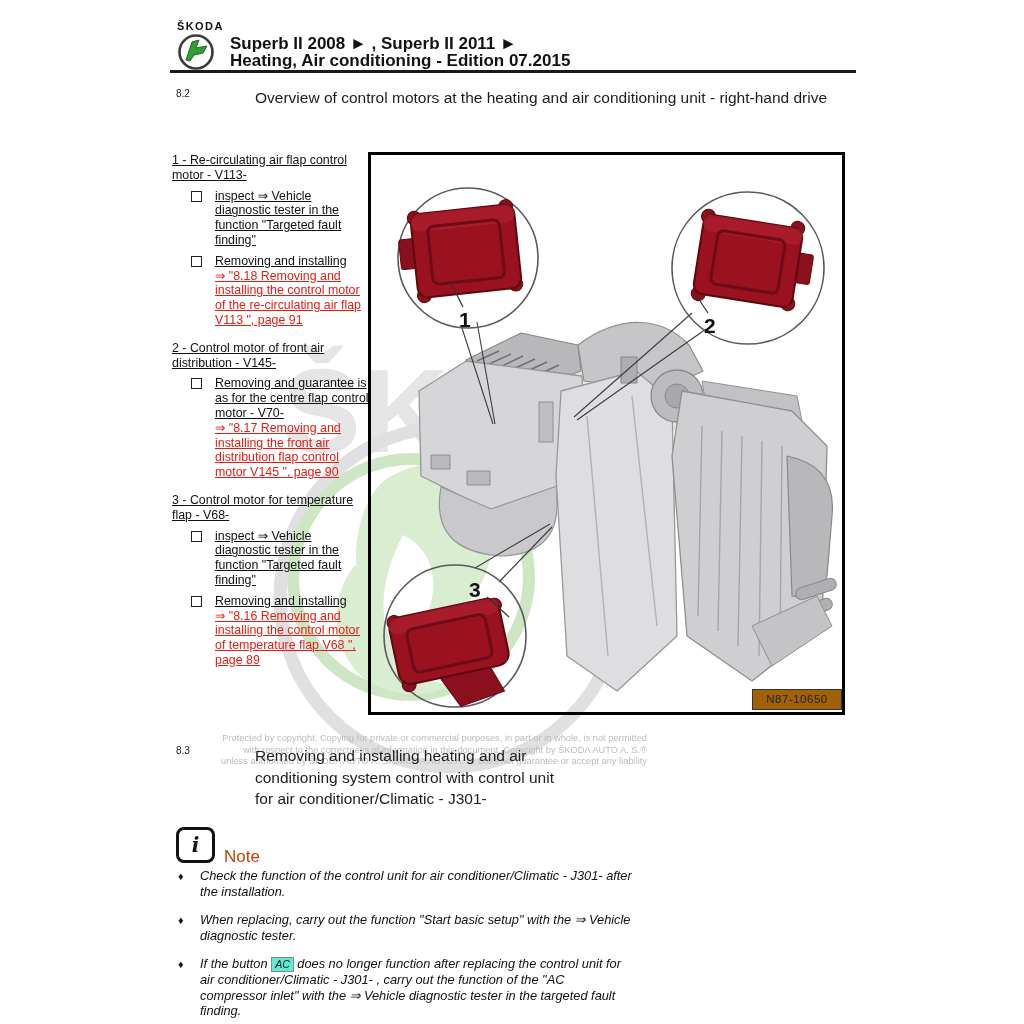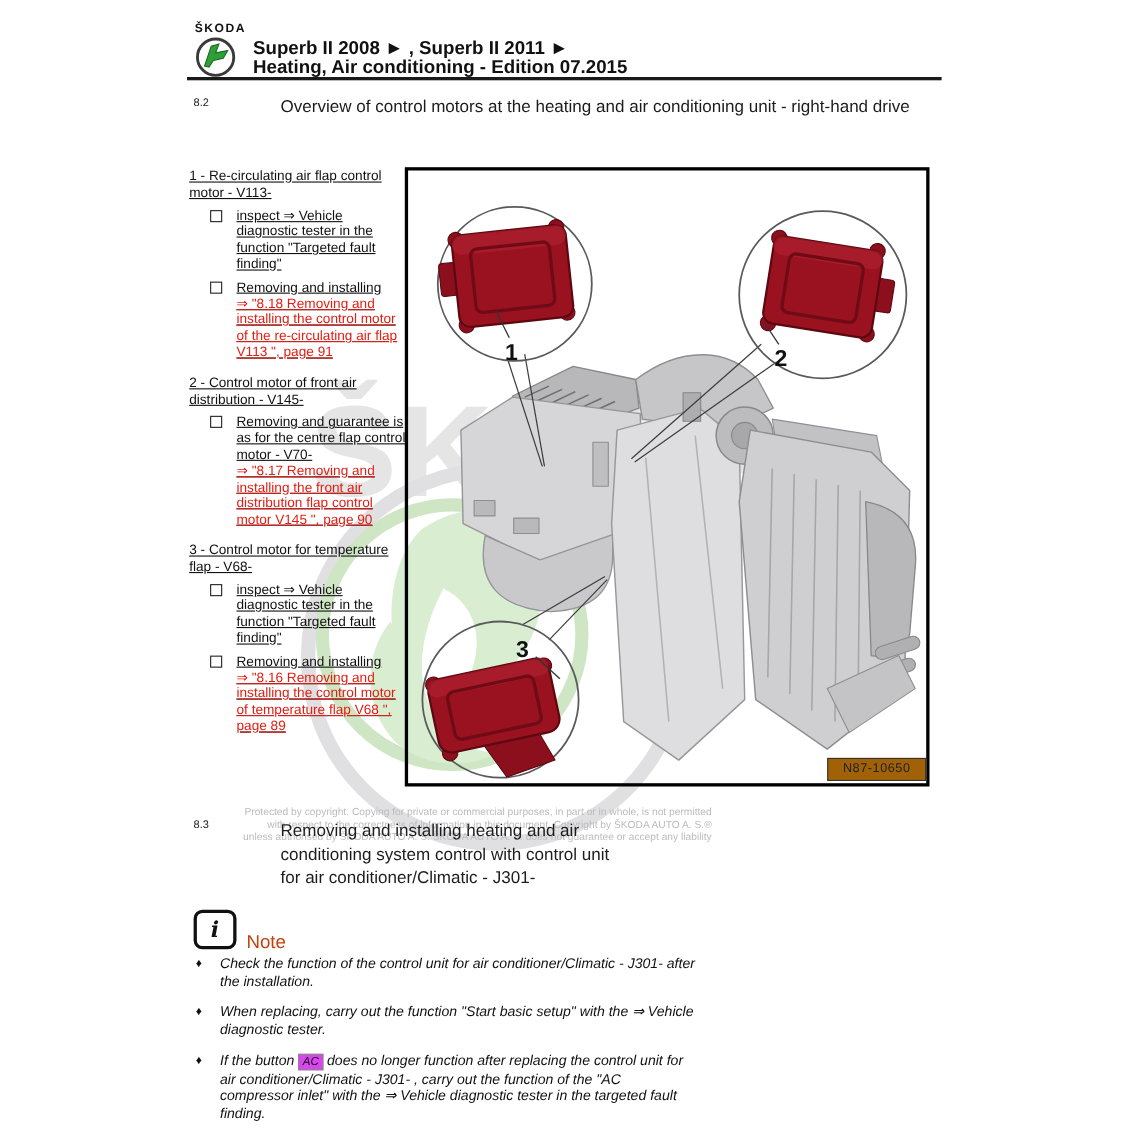--- a/index.html
+++ b/index.html
@@ -49,21 +49,21 @@
   .noteicon{left:176px;top:827px;width:33px;height:30px;border:3px solid #111;border-radius:8px;
             display:flex;align-items:center;justify-content:center;z-index:2;
             font-family:"DejaVu Serif",serif;font-weight:bold;font-style:italic;font-size:20px;color:#111;}
   .notelabel{left:224px;top:835px;font-size:17px;color:#c2410c;z-index:2;margin-top:12px;}
 
   
   .nbullets{left:178px;top:868px;width:455px;font-size:12.8px;font-style:italic;
             line-height:15.6px;color:#111;z-index:2;}
   .nb{display:flex;margin-bottom:13px;}
   .diam{flex:0 0 12px;margin-right:10px;font-size:11px;font-style:normal;margin-top:1px;}
-  .acbox{display:inline-block;border:1.2px solid #888;background:#d946ef;padding:0 3px;
+  .acbox{display:inline-block;border:1.2px solid #888;background:#5eead4;padding:0 3px;
          font-size:10.5px;line-height:12.5px;}
 </style>
 </head>
 <body>
 
 <div class="page">
 
   <div class="abs wmtext">ŠKODA</div>
   <svg class="abs wmlogo" width="430" height="400" viewBox="0 0 430 400">
     <circle cx="215" cy="212" r="170" fill="none" stroke="#e0e0e2" stroke-width="13"></circle>

